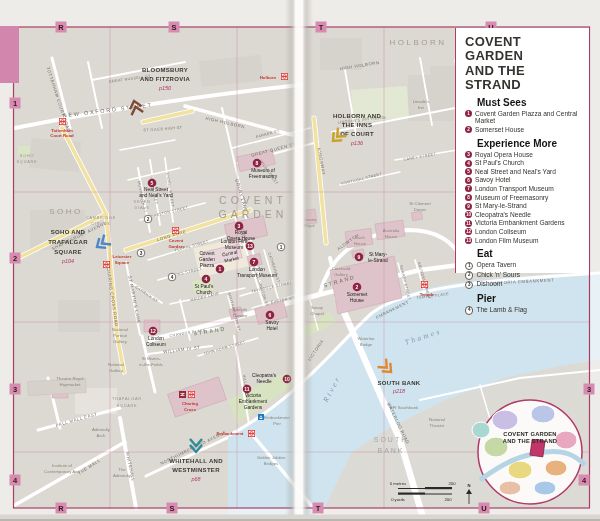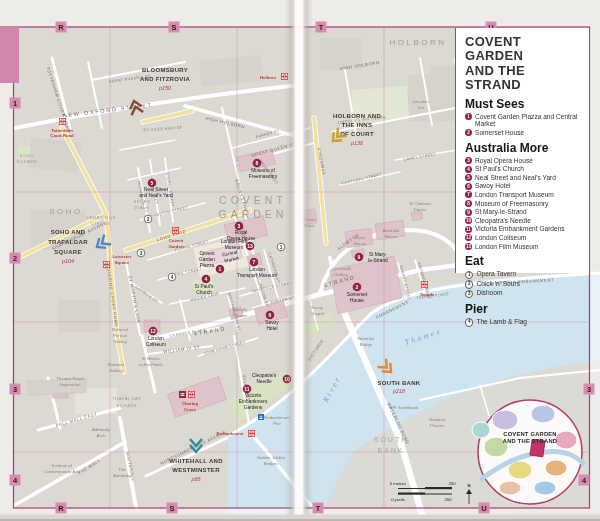--- a/index.html
+++ b/index.html
@@ -19,21 +19,21 @@
   .pnum{fill:#b23a66;font-size:5.5px;font-style:italic;}
   .wat{fill:#7e9db5;font-size:7.5px;font-style:italic;letter-spacing:2.5px;font-family:"Liberation Serif",serif;}
   .mnum{fill:#ffffff;font-size:5px;font-weight:bold;}
   .vnum{fill:#2d2b28;font-size:4.8px;font-weight:bold;}
   .glab{fill:#33141f;font-size:7.5px;font-weight:bold;}
   .scaletxt{fill:#2b2a28;font-size:4.2px;}
   .insett{fill:#2b2a28;font-size:5.8px;font-weight:bold;letter-spacing:.2px;}
   .legend{position:absolute;left:455px;top:27.5px;width:134px;height:245px;background:#ffffff;
           border-left:1px solid #b23a66;box-sizing:border-box;padding:7px 8px 0 9px;}
   .lg-title{font-size:13px;line-height:14.5px;letter-spacing:.3px;color:#35332f;font-weight:bold;margin-bottom:2px;}
-  .lg-h{font-size:12px;font-weight:bold;color:#151412;margin:4px 0 2px;}
+  .lg-h{font-size:10px;font-weight:bold;color:#151412;margin:4px 12px 2px;}
   .lg-i{display:flex;gap:3px;font-size:6.6px;line-height:7.8px;color:#35332f;margin-bottom:.8px;}
   .lg-n{flex:0 0 auto;width:7px;height:7px;border-radius:50%;background:#8e2342;color:#fff;
         font-size:4.6px;line-height:7px;text-align:center;font-weight:bold;margin-top:.3px;}
   .lg-i.venue .lg-n{background:#fff;color:#2b2a28;border:.8px solid #5d5852;line-height:5.8px;width:6.4px;height:6.4px;}
 </style>
 </head>
 <body>
 
 <div class="stage">
 <svg width="600" height="521" viewBox="0 0 600 521">
@@ -571,21 +571,21 @@
   </div>
   <div class="lg-h">Must Sees</div>
   <div class="lg-i">
         <span class="lg-n">1</span>
         <span>Covent Garden Piazza and Central Market</span>
       </div>
   <div class="lg-i">
         <span class="lg-n">2</span>
         <span>Somerset House</span>
       </div>
-  <div class="lg-h">Australia More</div>
+  <div class="lg-h">Experience More</div>
   <div class="lg-i">
         <span class="lg-n">3</span>
         <span>Royal Opera House</span>
       </div>
   <div class="lg-i">
         <span class="lg-n">4</span>
         <span>St Paul's Church</span>
       </div>
   <div class="lg-i">
         <span class="lg-n">5</span>

